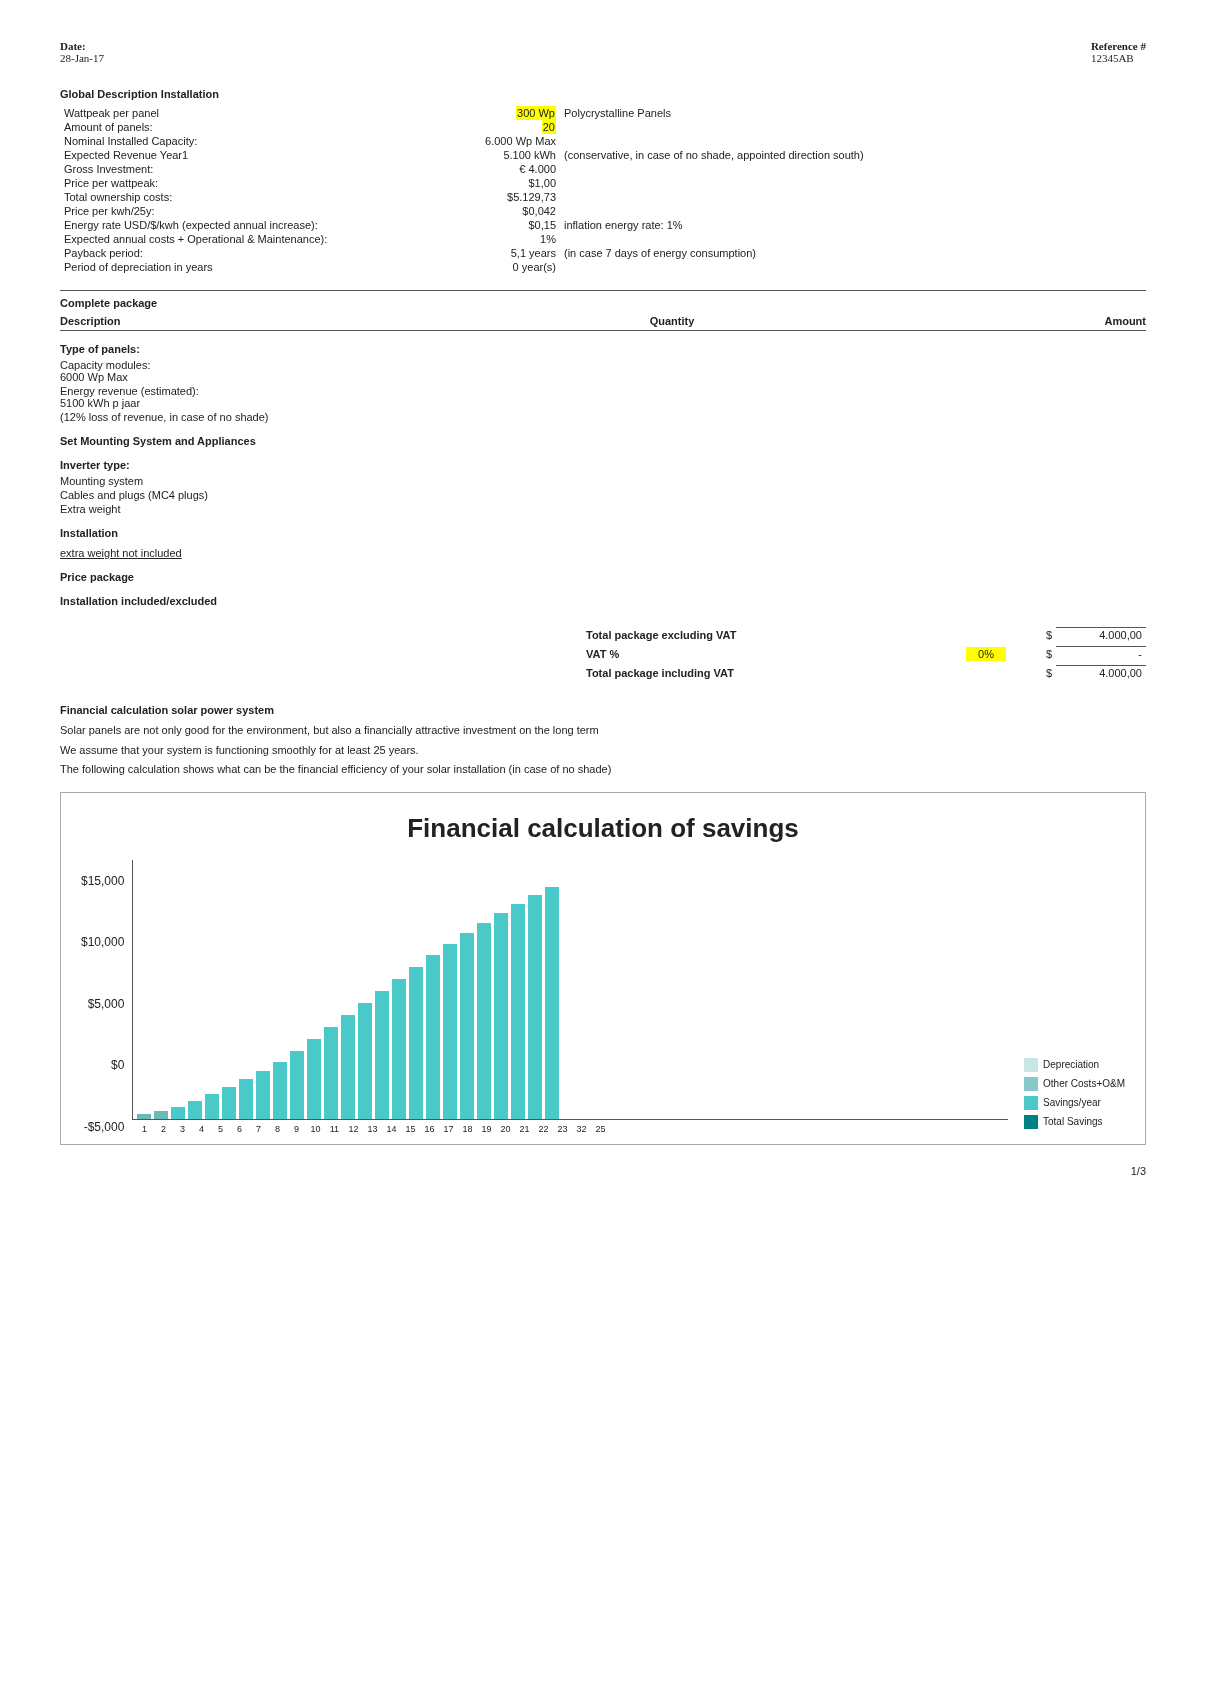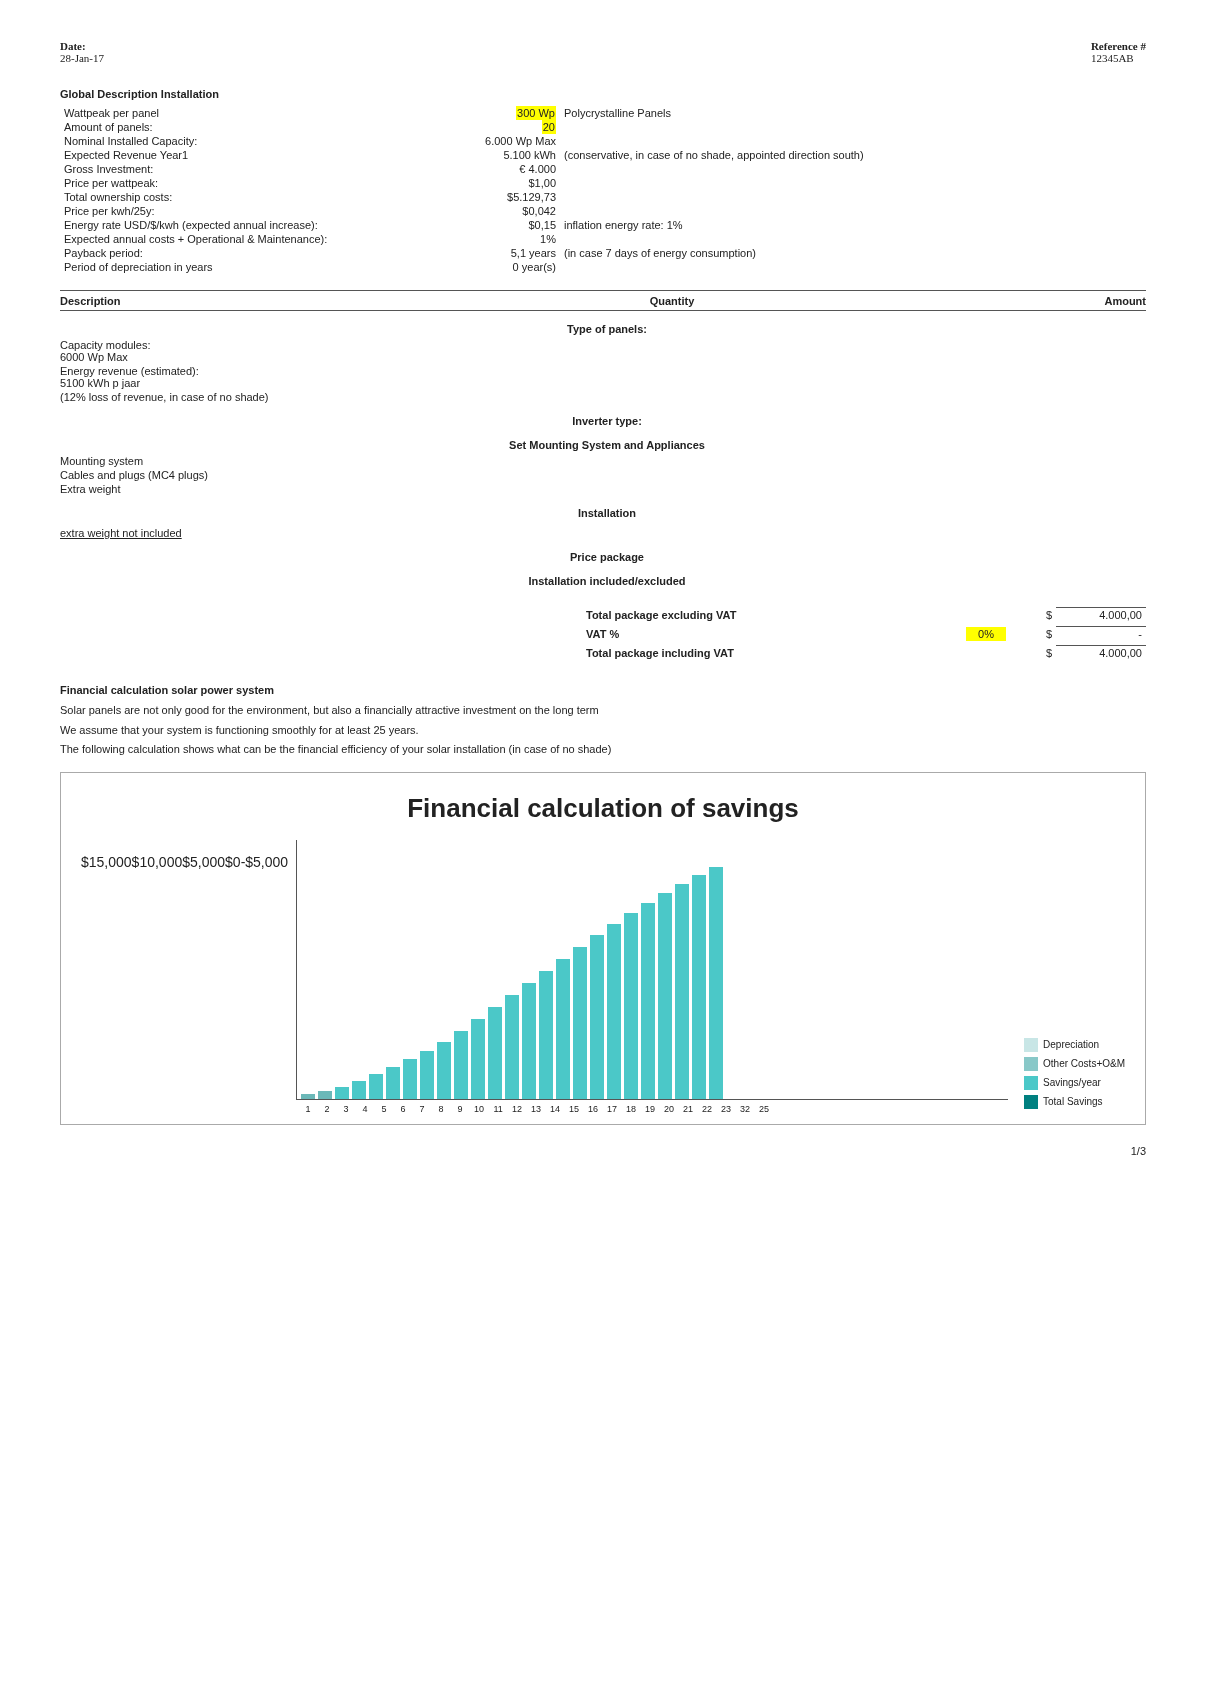--- a/index.html
+++ b/index.html
@@ -29,21 +29,21 @@
     .divider { border: none; border-top: 1px solid #555; margin: 16px 0 4px 0; }
     .complete-pkg-header {
       display: flex;
       justify-content: space-between;
       font-weight: bold;
       border-bottom: 1px solid #555;
       padding-bottom: 3px;
       margin-bottom: 6px;
     }
     .pkg-body { margin-bottom: 8px; }
-    .pkg-section-title { font-weight: bold; margin: 12px 0 4px 8px; text-align: center; }
+    .pkg-section-title { font-weight: bold; margin: 12px 0 4px 0; }
     .pkg-row { display: flex; margin-bottom: 2px; flex-direction: column; }
     .pkg-row .desc { width: 340px; }
     .pkg-row .qty { flex: 1; }
     .underline { text-decoration: underline; }
     .totals-section { margin-top: 20px; }
     .total-row {
       display: flex;
       justify-content: flex-end;
       align-items: center;
       margin-bottom: 4px;
@@ -78,25 +78,26 @@
       font-size: 26px;
       font-weight: bold;
       margin-bottom: 16px;
     }
     .chart-area {
       display: flex;
       align-items: flex-end;
     }
     .chart-y-labels {
       display: flex;
+      flex-direction: column;
       justify-content: space-between;
       height: 260px;
       margin-right: 8px;
       text-align: right;
-      font-size: 14px;
+      font-size: 12px;
     }
     .chart-bars-wrapper {
       flex: 1;
       display: flex;
       flex-direction: column;
     }
     .chart-bars {
       display: flex;
       align-items: flex-end;
       height: 260px;
@@ -230,20 +231,21 @@
       <td class="value-col">0 year(s)</td>
       <td></td>
     </tr>
   </tbody>
     </table>
 </div>
 
 <hr class="divider">
 
 <div>
+  <div class="section-title" style="margin-top:6px;">Complete package</div>
   <div class="complete-pkg-header">
     <span>Description</span>
     <span style="margin-left:119px;">Quantity</span>
     <span>Amount</span>
   </div>
 
   <div class="pkg-body">
 
     <div class="pkg-section-title">Type of panels:</div>
     <div class="pkg-row">
@@ -252,23 +254,23 @@
     </div>
     <div class="pkg-row">
       <span class="desc">Energy revenue (estimated):</span>
       <span class="qty">5100 kWh p jaar</span>
     </div>
     <div class="pkg-row">
       <span class="desc"></span>
       <span class="qty">(12% loss of revenue, in case of no shade)</span>
     </div>
 
+    <div class="pkg-section-title">Set Mounting System and Appliances</div>
+
     <div class="pkg-section-title">Inverter type:</div>
-
-    <div class="pkg-section-title">Set Mounting System and Appliances</div>
     <div class="pkg-row">
       <span class="desc">Mounting system</span>
     </div>
     <div class="pkg-row">
       <span class="desc">Cables and plugs (MC4 plugs)</span>
     </div>
     <div class="pkg-row">
       <span class="desc">Extra weight</span>
     </div>
 

